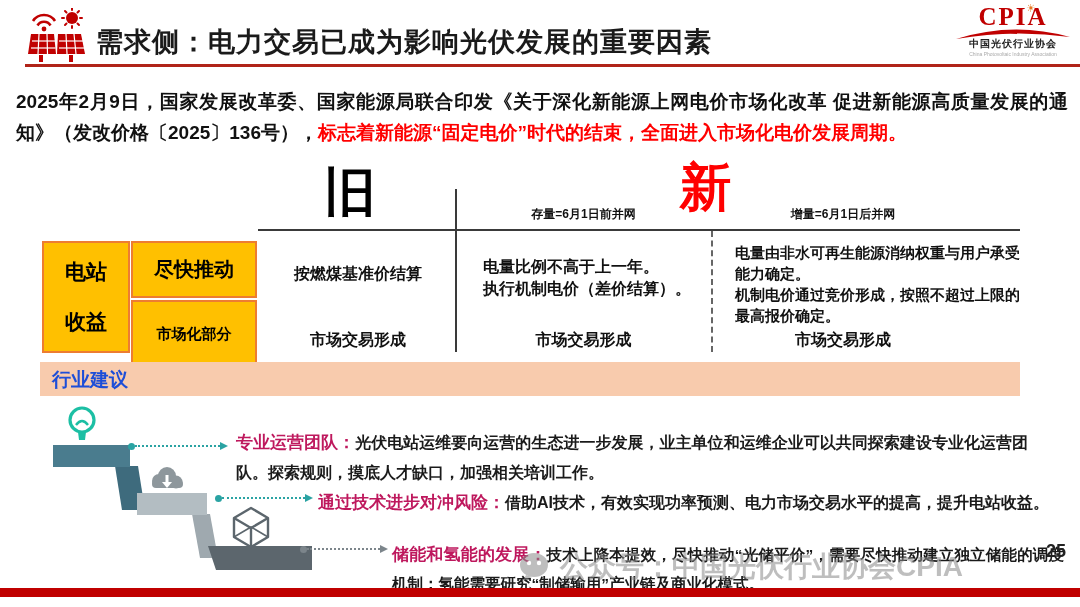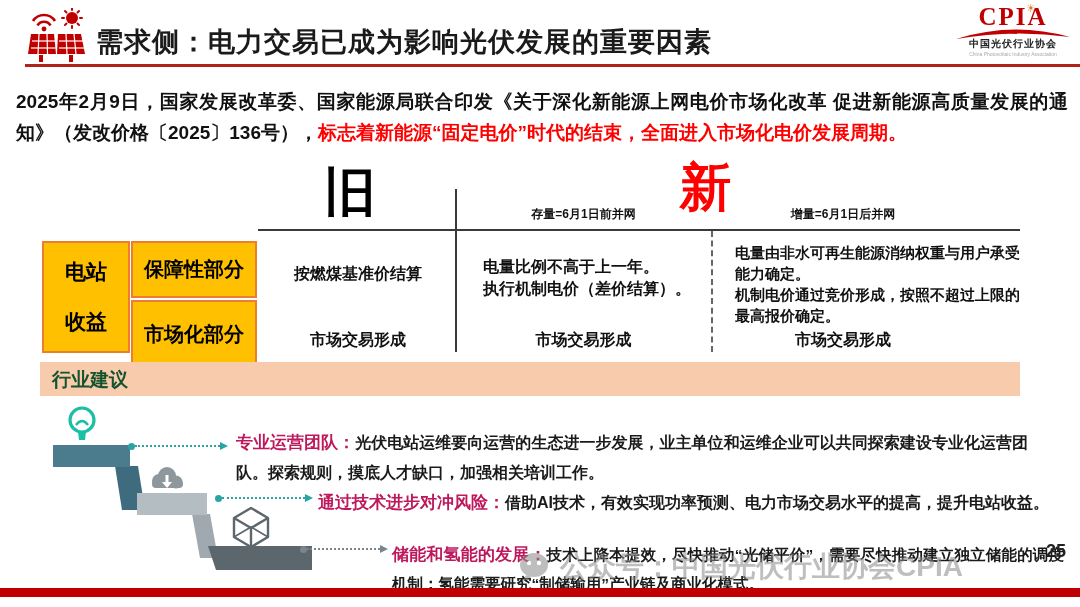--- a/index.html
+++ b/index.html
@@ -27,32 +27,32 @@
   .lbl-new{left:648px;top:153px;width:115px;text-align:center;font-size:52px;font-weight:900;color:#FF0000;}
   .subhdr{font-size:12px;font-weight:bold;color:#111;text-align:center;white-space:nowrap;}
   .subhdr-stock{left:457px;top:206px;width:253px;}
   .subhdr-incr{left:714px;top:206px;width:258px;}
   .hline{left:258px;top:229px;width:762px;height:2px;background:#3a3a3a;}
   .vline-solid{left:455px;top:189px;width:2px;height:163px;background:#3a3a3a;}
   .vline-dashed{left:711px;top:231px;width:0;height:121px;border-left:2px dashed #666;}
   .ybox{background:#FFC000;border:2px solid #ED7D31;display:flex;align-items:center;justify-content:center;font-weight:bold;color:#000;text-align:center;}
   .ybox-group{left:42px;top:241px;width:88px;height:112px;font-size:21px;white-space:pre-line;line-height:50px;}
   .ybox-guar{left:131px;top:241px;width:126px;height:57px;font-size:20px;}
-  .ybox-mkt{left:131px;top:300px;width:126px;height:68px;font-size:20px;}
+  .ybox-mkt{left:131px;top:300px;width:126px;height:68px;font-size:15px;}
   .cell{font-weight:bold;color:#111;}
   .cell-old-g{left:262px;top:264px;width:192px;text-align:center;font-size:16px;}
   .cell-old-m{left:262px;top:330px;width:192px;text-align:center;font-size:16px;}
   .cell-stock-g{left:473px;top:256px;width:240px;font-size:16px;line-height:22px;white-space:pre-line;margin-left:10px;}
   .cell-stock-m{left:457px;top:330px;width:253px;text-align:center;font-size:16px;}
   .cell-incr-g{left:735px;top:242px;width:286px;font-size:15px;line-height:21px;white-space:pre-line;}
   .cell-incr-m{left:714px;top:330px;width:258px;text-align:center;font-size:16px;}
 
   
   .sec-bar{left:40px;top:362px;width:980px;height:34px;background:#F8CBAD;}
-  .sec-title{left:52px;top:367px;font-size:19px;font-weight:bold;color:#14532d;}
+  .sec-title{left:52px;top:367px;font-size:19px;font-weight:bold;color:#1d4ed8;}
 
   
   .stairs{left:40px;top:398px;width:290px;height:192px;}
 
   
   .arrow{display:flex;align-items:center;height:8px;}
   .arrow .dot{width:7px;height:7px;border-radius:50%;flex:0 0 auto;}
   .arrow .line{flex:1;height:0;border-top:2px dotted;}
   .arrow .tri{width:0;height:0;border-top:4px solid transparent;border-bottom:4px solid transparent;border-left:8px solid;flex:0 0 auto;}
   .a-teal .dot{background:#2AA3A3;} .a-teal .line{border-color:#2AA3A3;} .a-teal .tri{border-left-color:#2AA3A3;}
@@ -130,21 +130,21 @@
 <div class="abs lbl-old">旧</div>
 <div class="abs lbl-new">新</div>
 <div class="abs subhdr subhdr-stock">存量=6月1日前并网</div>
 <div class="abs subhdr subhdr-incr">增量=6月1日后并网</div>
 <div class="abs hline"></div>
 <div class="abs vline-solid"></div>
 <div class="abs vline-dashed"></div>
 
 <div class="abs ybox ybox-group">电站
 收益</div>
-<div class="abs ybox ybox-guar">保障性部分</div>
+<div class="abs ybox ybox-guar">尽快推动</div>
 <div class="abs ybox ybox-mkt">市场化部分</div>
 
 <div class="abs cell cell-old-g">按燃煤基准价结算</div>
 <div class="abs cell cell-old-m">市场交易形成</div>
 <div class="abs cell cell-stock-g">电量比例不高于上一年。
 执行机制电价（差价结算）。</div>
 <div class="abs cell cell-stock-m">市场交易形成</div>
 <div class="abs cell cell-incr-g">电量由非水可再生能源消纳权重与用户承受能力确定。
 机制电价通过竞价形成，按照不超过上限的最高报价确定。</div>
 <div class="abs cell cell-incr-m">市场交易形成</div>

